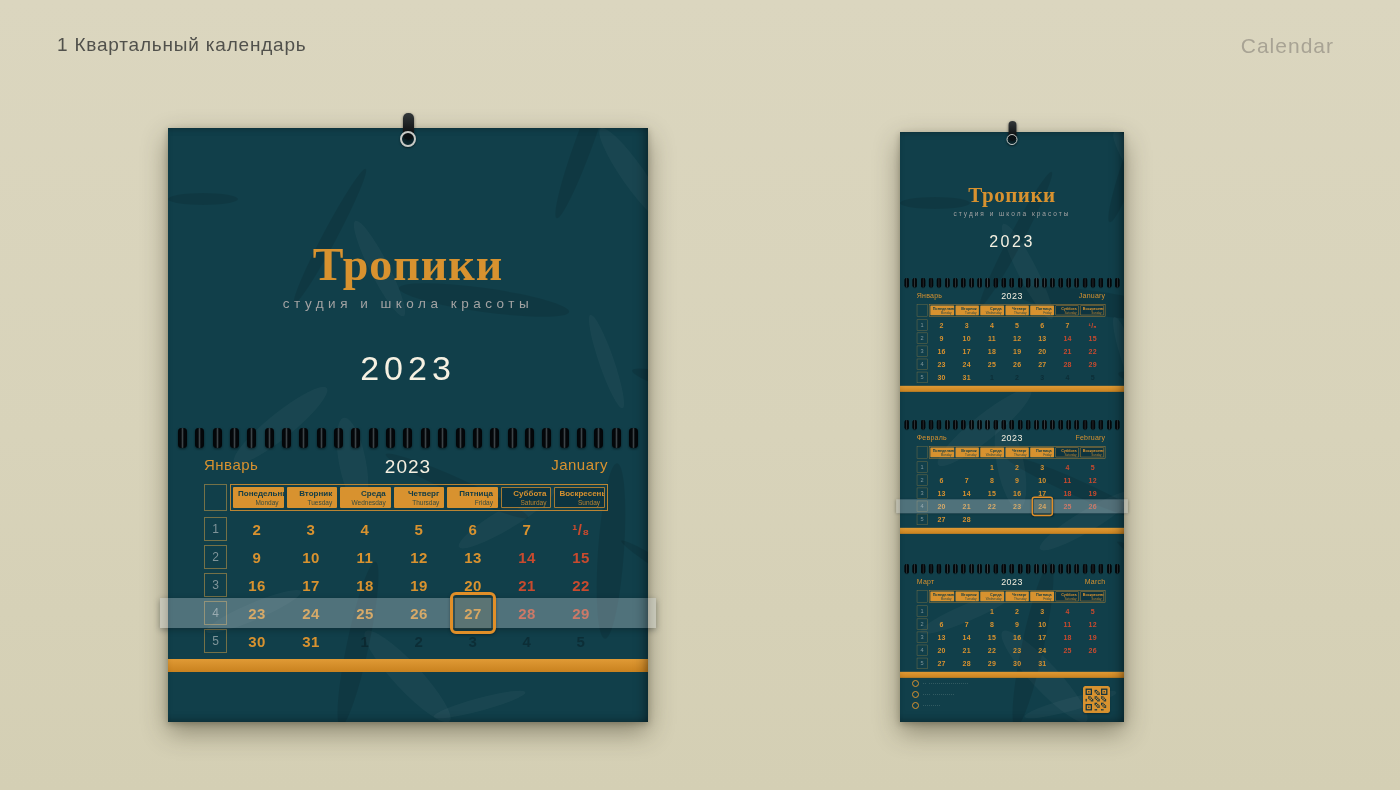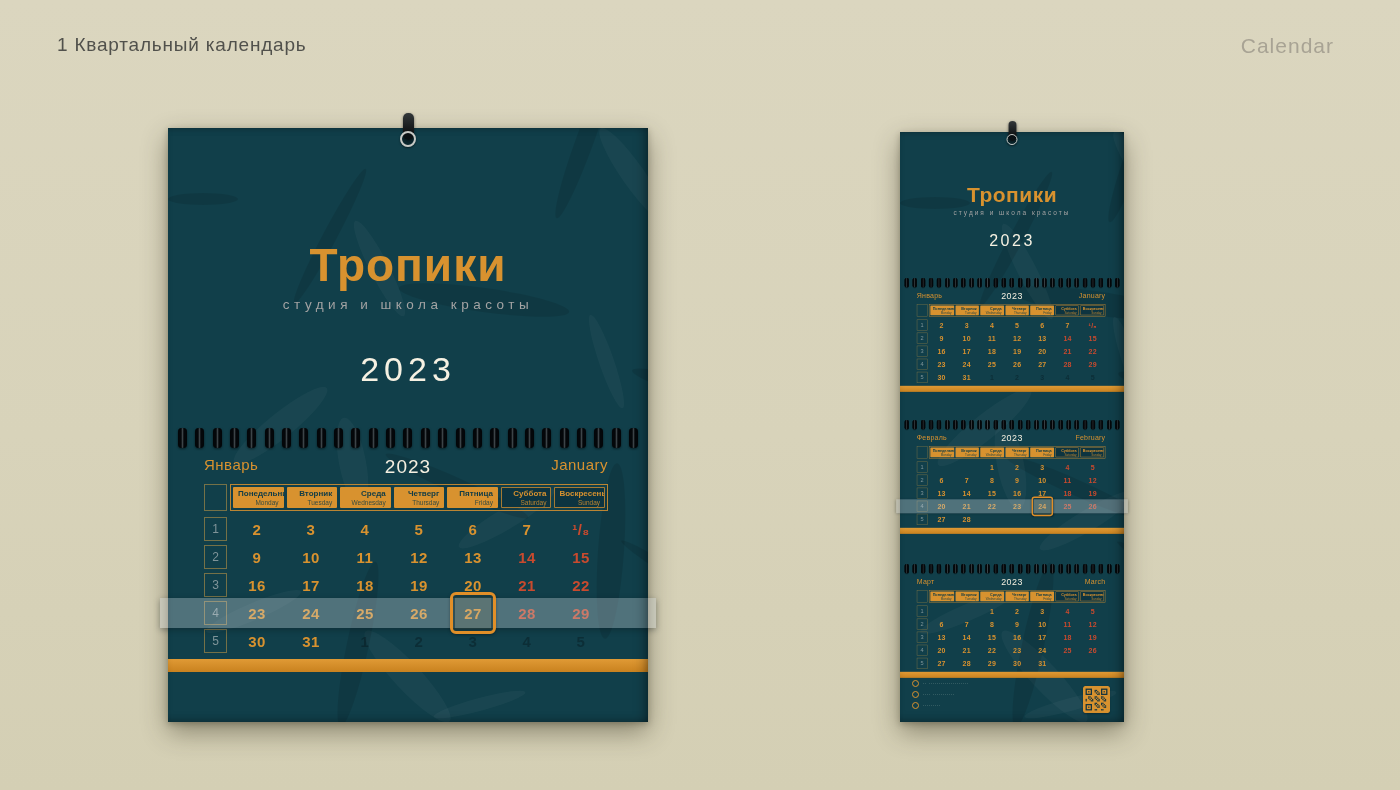--- a/index.html
+++ b/index.html
@@ -33,21 +33,21 @@
     box-shadow:0 1px 3px rgba(0,0,0,.5)}
   .hang-lg .peg{width:11px;height:27px}
   .hang-sm .peg{width:8px;height:20px}
   .grommet{border-radius:50%;border:2px solid #c7c9c5;background:rgba(4,14,17,.5);margin:-9px auto 0;
     box-shadow:0 1px 2px rgba(0,0,0,.5)}
   .hang-lg .grommet{width:12px;height:12px}
   .hang-sm .grommet{width:9px;height:9px;border-width:1.5px;margin-top:-7px}
 
   
   .cover{position:absolute;top:0;left:0;right:0;text-align:center;z-index:2}
-  .logo{font-family:Liberation Sans, sans-serif;font-weight:700;color:#d8922f}
+  .logo{font-family:Liberation Serif, serif;font-weight:700;color:#d8922f}
   .cover-lg .logo{margin-top:110px;font-size:46px;letter-spacing:1px}
   .cover-sm .logo{margin-top:51px;font-size:21px;letter-spacing:.5px}
   .tagline{color:#a3a3a3}
   .cover-lg .tagline{margin-top:5px;font-size:13.5px;letter-spacing:4.5px}
   .cover-sm .tagline{margin-top:2px;font-size:6.5px;letter-spacing:2px}
   .year{color:#f6f1e2}
   .cover-lg .year{margin-top:38px;font-size:34px;letter-spacing:5px}
   .cover-sm .year{margin-top:16px;font-size:16px;letter-spacing:2.5px}
 
   

